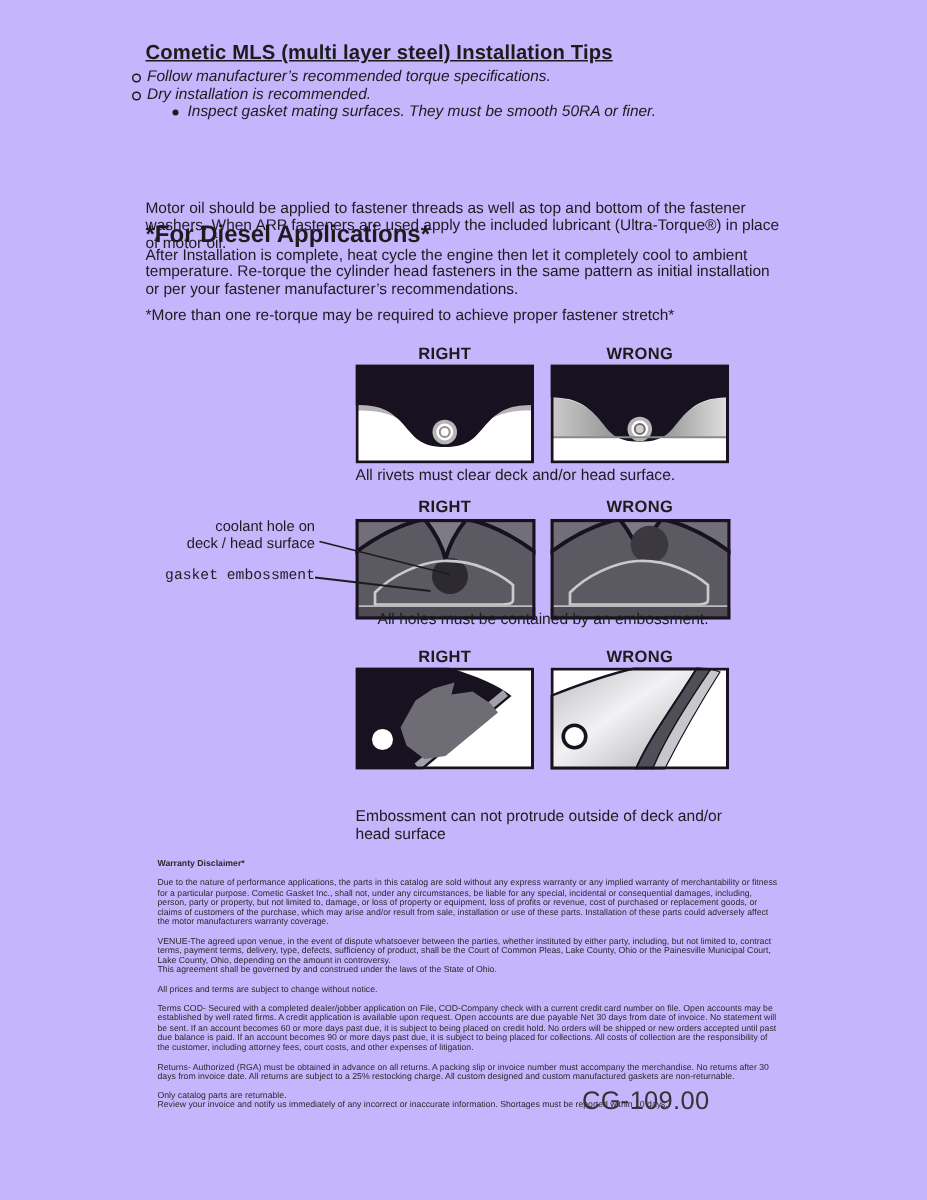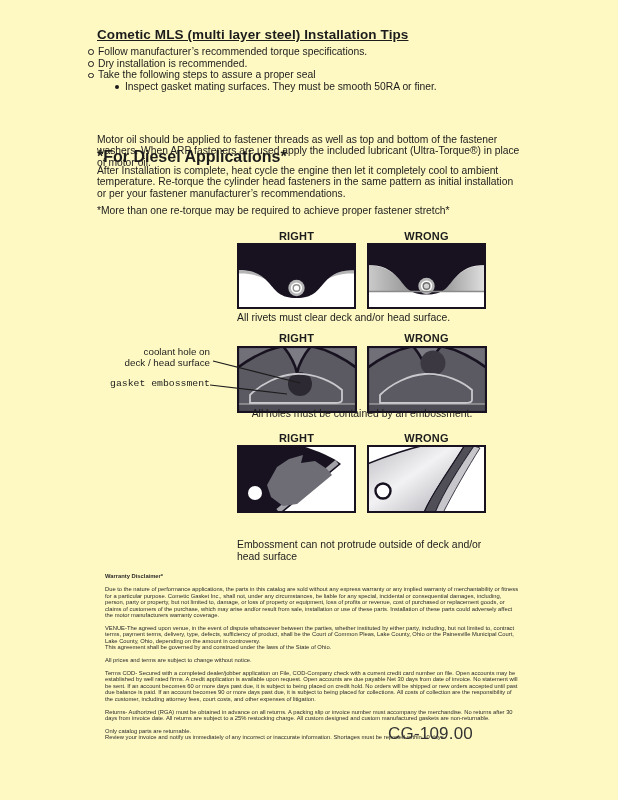--- a/index.html
+++ b/index.html
@@ -1,24 +1,24 @@
 <!DOCTYPE html>
 <html><head>
 <meta charset="utf-8">
 <style>
   html,body{margin:0;padding:0;background:#fff;}
   .page{
-    position:relative;width:618px;height:800px;background:#fef9c3;overflow:hidden;
+    position:relative;width:618px;height:800px;background:#c4b5fd;overflow:hidden;
     font-family:"Liberation Sans","DejaVu Sans",sans-serif;color:#1c1c1c;
   }
   .abs{position:absolute;}
   
   .title{left:97px;top:27px;font-size:13.5px;font-weight:bold;text-decoration:underline;letter-spacing:.1px;}
   
-  .tips{left:88px;top:46px;width:470px;font-size:10.3px;line-height:11.6px;}
+  .tips{left:88px;top:46px;width:470px;font-size:10.3px;line-height:11.6px;font-style:italic;}
   .bullet{position:relative;padding-left:10px;}
   .bullet::before{content:"";position:absolute;left:0;top:3.4px;width:3.6px;height:3.6px;border:1px solid #1c1c1c;border-radius:50%;}
   .subbullet{position:relative;padding-left:10px;margin-left:27px;}
   .subbullet::before{content:"";position:absolute;left:0;top:3.8px;width:4.2px;height:4.2px;background:#1c1c1c;border-radius:50%;}
   
   .diesel-h{left:97px;top:116px;font-size:16px;font-weight:bold;margin-top:32px;}
   .para{left:97px;width:424px;font-size:10.3px;line-height:11.4px;}
   .p1{top:134px;}
   .p2{top:165px;}
   .p3{top:205px;}
@@ -38,21 +38,20 @@
 </head>
 <body>
 
 <div class="page">
 
   <div class="abs title">Cometic MLS (multi layer steel) Installation Tips</div>
 
   <div class="abs tips">
     <div class="bullet">Follow manufacturer’s recommended torque specifications.</div>
     <div class="bullet">Dry installation is recommended.</div>
-    <div class="bullet">Take the following steps to assure a proper seal</div>
     <div class="subbullet">Inspect gasket mating surfaces.  They must be smooth 50RA or finer.</div>
   </div>
 
   <div class="abs diesel-h">*For Diesel Applications*</div>
   <div class="abs para p1">Motor oil should be applied to fastener threads as well as top and bottom of the fastener washers. When ARP fasteners are used apply the included lubricant (Ultra-Torque®) in place of motor oil.</div>
   <div class="abs para p2">After Installation is complete, heat cycle the engine then let it completely cool to ambient temperature. Re-torque the cylinder head fasteners in the same pattern as initial installation or per your fastener manufacturer’s recommendations.</div>
   <div class="abs para p3">*More than one re-torque may be required to achieve proper fastener stretch*</div>
 
   <div class="abs dg-h" style="left:237px;top:230px;">RIGHT</div>
   <div class="abs dg-h" style="left:367px;top:230px;">WRONG</div>

